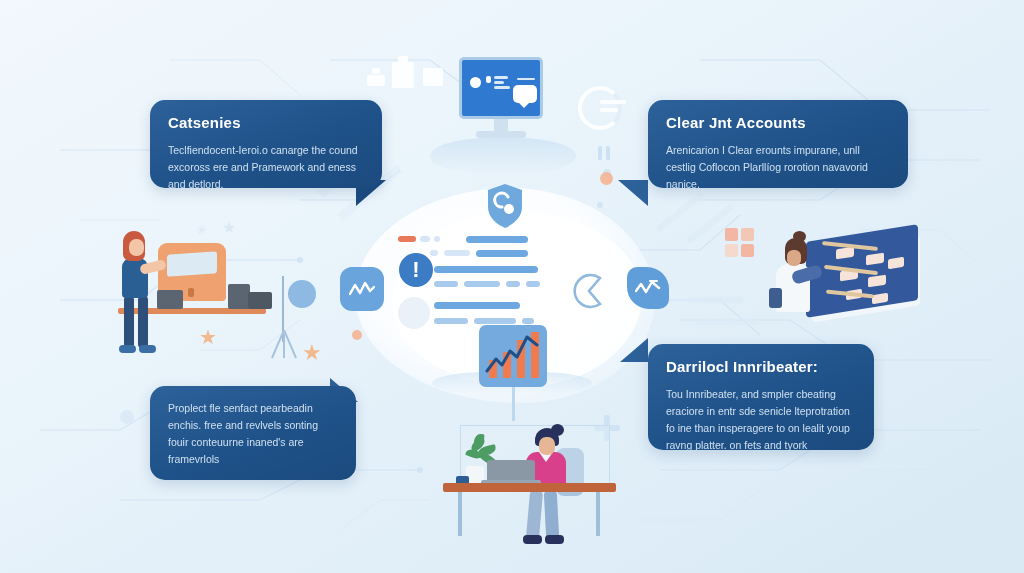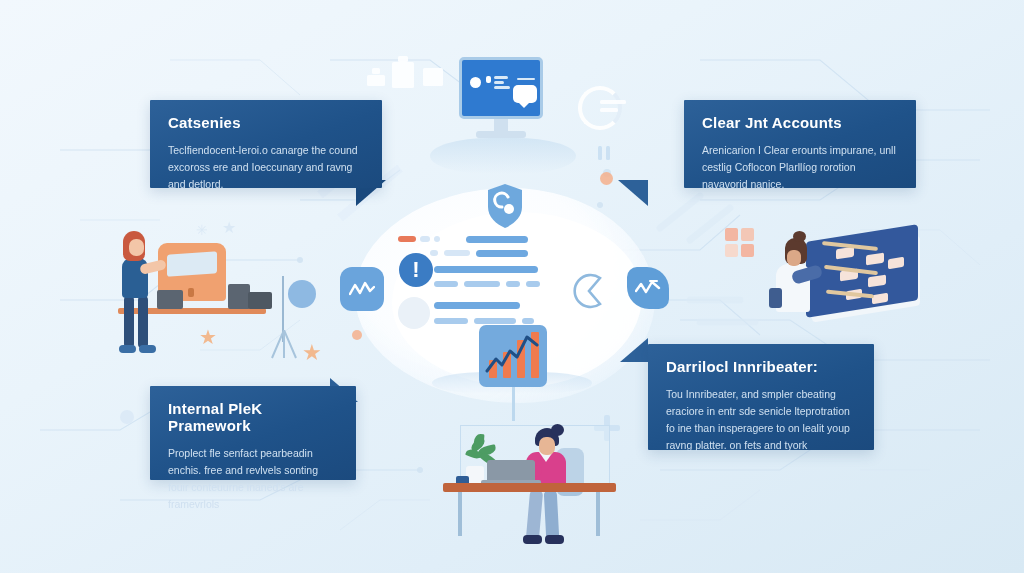--- a/index.html
+++ b/index.html
@@ -71,31 +71,31 @@
   .chartcard { position:absolute; left:479px; top:325px; width:68px; height:62px;
                background:#74aadd; border-radius:7px; }
   .bar { position:absolute; bottom:9px; width:8px; background:#f07b4e; border-radius:1px; }
   .chartstem { position:absolute; left:512px; top:387px; width:3px; height:34px; background:#bcd8ee; }
   .chartbase { position:absolute; left:432px; top:372px; width:160px; height:22px;
                background:linear-gradient(180deg,rgba(198,222,242,0.6),rgba(198,222,242,0)); border-radius:50%/70%; }
 
   
   .card {
     position:absolute; background:linear-gradient(160deg,#2d6199 0%,#1f5289 55%,#1b4a7e 100%);
-    border-radius:1px; padding:14px 18px 16px 18px;
+    border-radius:15px; padding:14px 18px 16px 18px;
     box-shadow:0 4px 14px rgba(30,70,120,0.18);
   }
   .card h3 { color:#ffffff; font-size:15px; font-weight:bold; letter-spacing:.2px; margin-bottom:11px; }
   .card p  { color:#cfe0f0; font-size:10.5px; line-height:1.62; }
   .tail { position:absolute; width:0; height:0; }
 
   .card-tl { left:150px; top:100px; width:232px; height:88px; }
   .tail-tl { left:356px; top:180px; border-top:26px solid #1b4a7e; border-right:30px solid transparent; }
 
-  .card-tr { left:684px; top:100px; width:232px; height:88px; }
+  .card-tr { left:648px; top:100px; width:260px; height:88px; }
   .tail-tr { left:618px; top:180px; border-top:26px solid #2d6199; border-left:30px solid transparent; }
 
   .card-bl { left:150px; top:386px; width:206px; height:94px; }
   .tail-bl { left:330px; top:378px; border-bottom:24px solid #2d6199; border-right:28px solid transparent; }
 
   .card-br { left:648px; top:344px; width:226px; height:106px; }
   .tail-br { left:620px; top:338px; border-bottom:24px solid #2d6199; border-left:28px solid transparent; }
 
   
   .person { position:absolute; }
@@ -396,32 +396,31 @@
     <div class="laptop-b"></div>
     <div class="pot-mini"></div>
     <div class="desk"></div>
     <div class="desk-l1"></div>
       <div class="desk-l2"></div>
   </div>
 
   <div class="tail tail-tl"></div>
   <div class="card card-tl">
     <h3>Catsenies</h3>
-    <p>Teclfiendocent-Ieroi.o canarge the cound excoross ere and Ioeccunary and ravng and detlord.</p>
+    <p>Teclfiendocent-Ieroi.o canarge the cound excoross ere and Pramework and eness and detlord.</p>
   </div>
 
   <div class="tail tail-tr"></div>
   <div class="card card-tr">
     <h3>Clear Jnt Accounts</h3>
     <p>Arenicarion I Clear erounts impurane, unll cestlig Coflocon Plarllíog rorotion navavorid nanice.</p>
   </div>
 
   <div class="tail tail-bl"></div>
   <div class="card card-bl">
-    <h3>Internal PleK Pramework</h3>
     <p>Proplect fle senfact pearbeadin enchis. free and revlvels sonting fouir conteuurne inaned's are framevrlols</p>
   </div>
 
   <div class="tail tail-br"></div>
   <div class="card card-br">
     <h3>Darrilocl Innribeater:</h3>
     <p>Tou Innribeater, and smpler cbeating eraciore in entr sde senicle lteprotration fo ine than insperagere to on lealit youp ravng platter. on fets and tyork</p>
   </div>
 
 </div>

